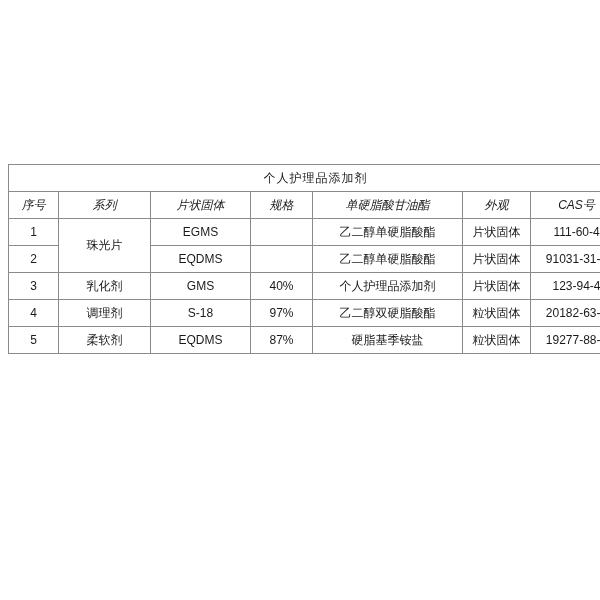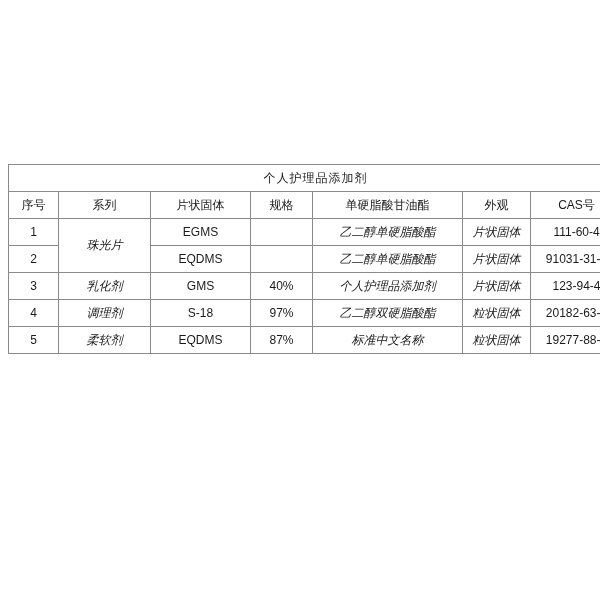--- a/index.html
+++ b/index.html
@@ -46,24 +46,24 @@
     font-size: 16px;
     height: 30px;
     letter-spacing: 1px;
     color: #111111;
     border-bottom: 1px solid #8a8a8a;
   }
   td.header-cell {
     font-size: 12.5px;
     height: 27px;
     color: #111111;
+    font-style: italic;
   }
   td.cn {
     font-size: 12.5px;
-    font-style: italic;
   }
   td.num, td.en {
     font-size: 12px;
   }
   td.empty-cell {
     font-size: 12px;
   }
   
   col.c0 { width: 50px; }
   col.c1 { width: 92px; }
@@ -139,20 +139,20 @@
           <td class="cn">乙二醇双硬脂酸酯</td>
           <td class="cn">粒状固体</td>
           <td class="num">20182-63-2</td>
         </tr>
 
         <tr>
           <td class="num">5</td>
           <td class="cn">柔软剂</td>
           <td class="en">EQDMS</td>
           <td class="num">87%</td>
-          <td class="cn">标准中文名称</td>
+          <td class="cn">硬脂基季铵盐</td>
           <td class="cn">粒状固体</td>
           <td class="num">19277-88-4</td>
         </tr>
       </tbody>
     </table>
   </div>
 </div>
 
 </body></html>

